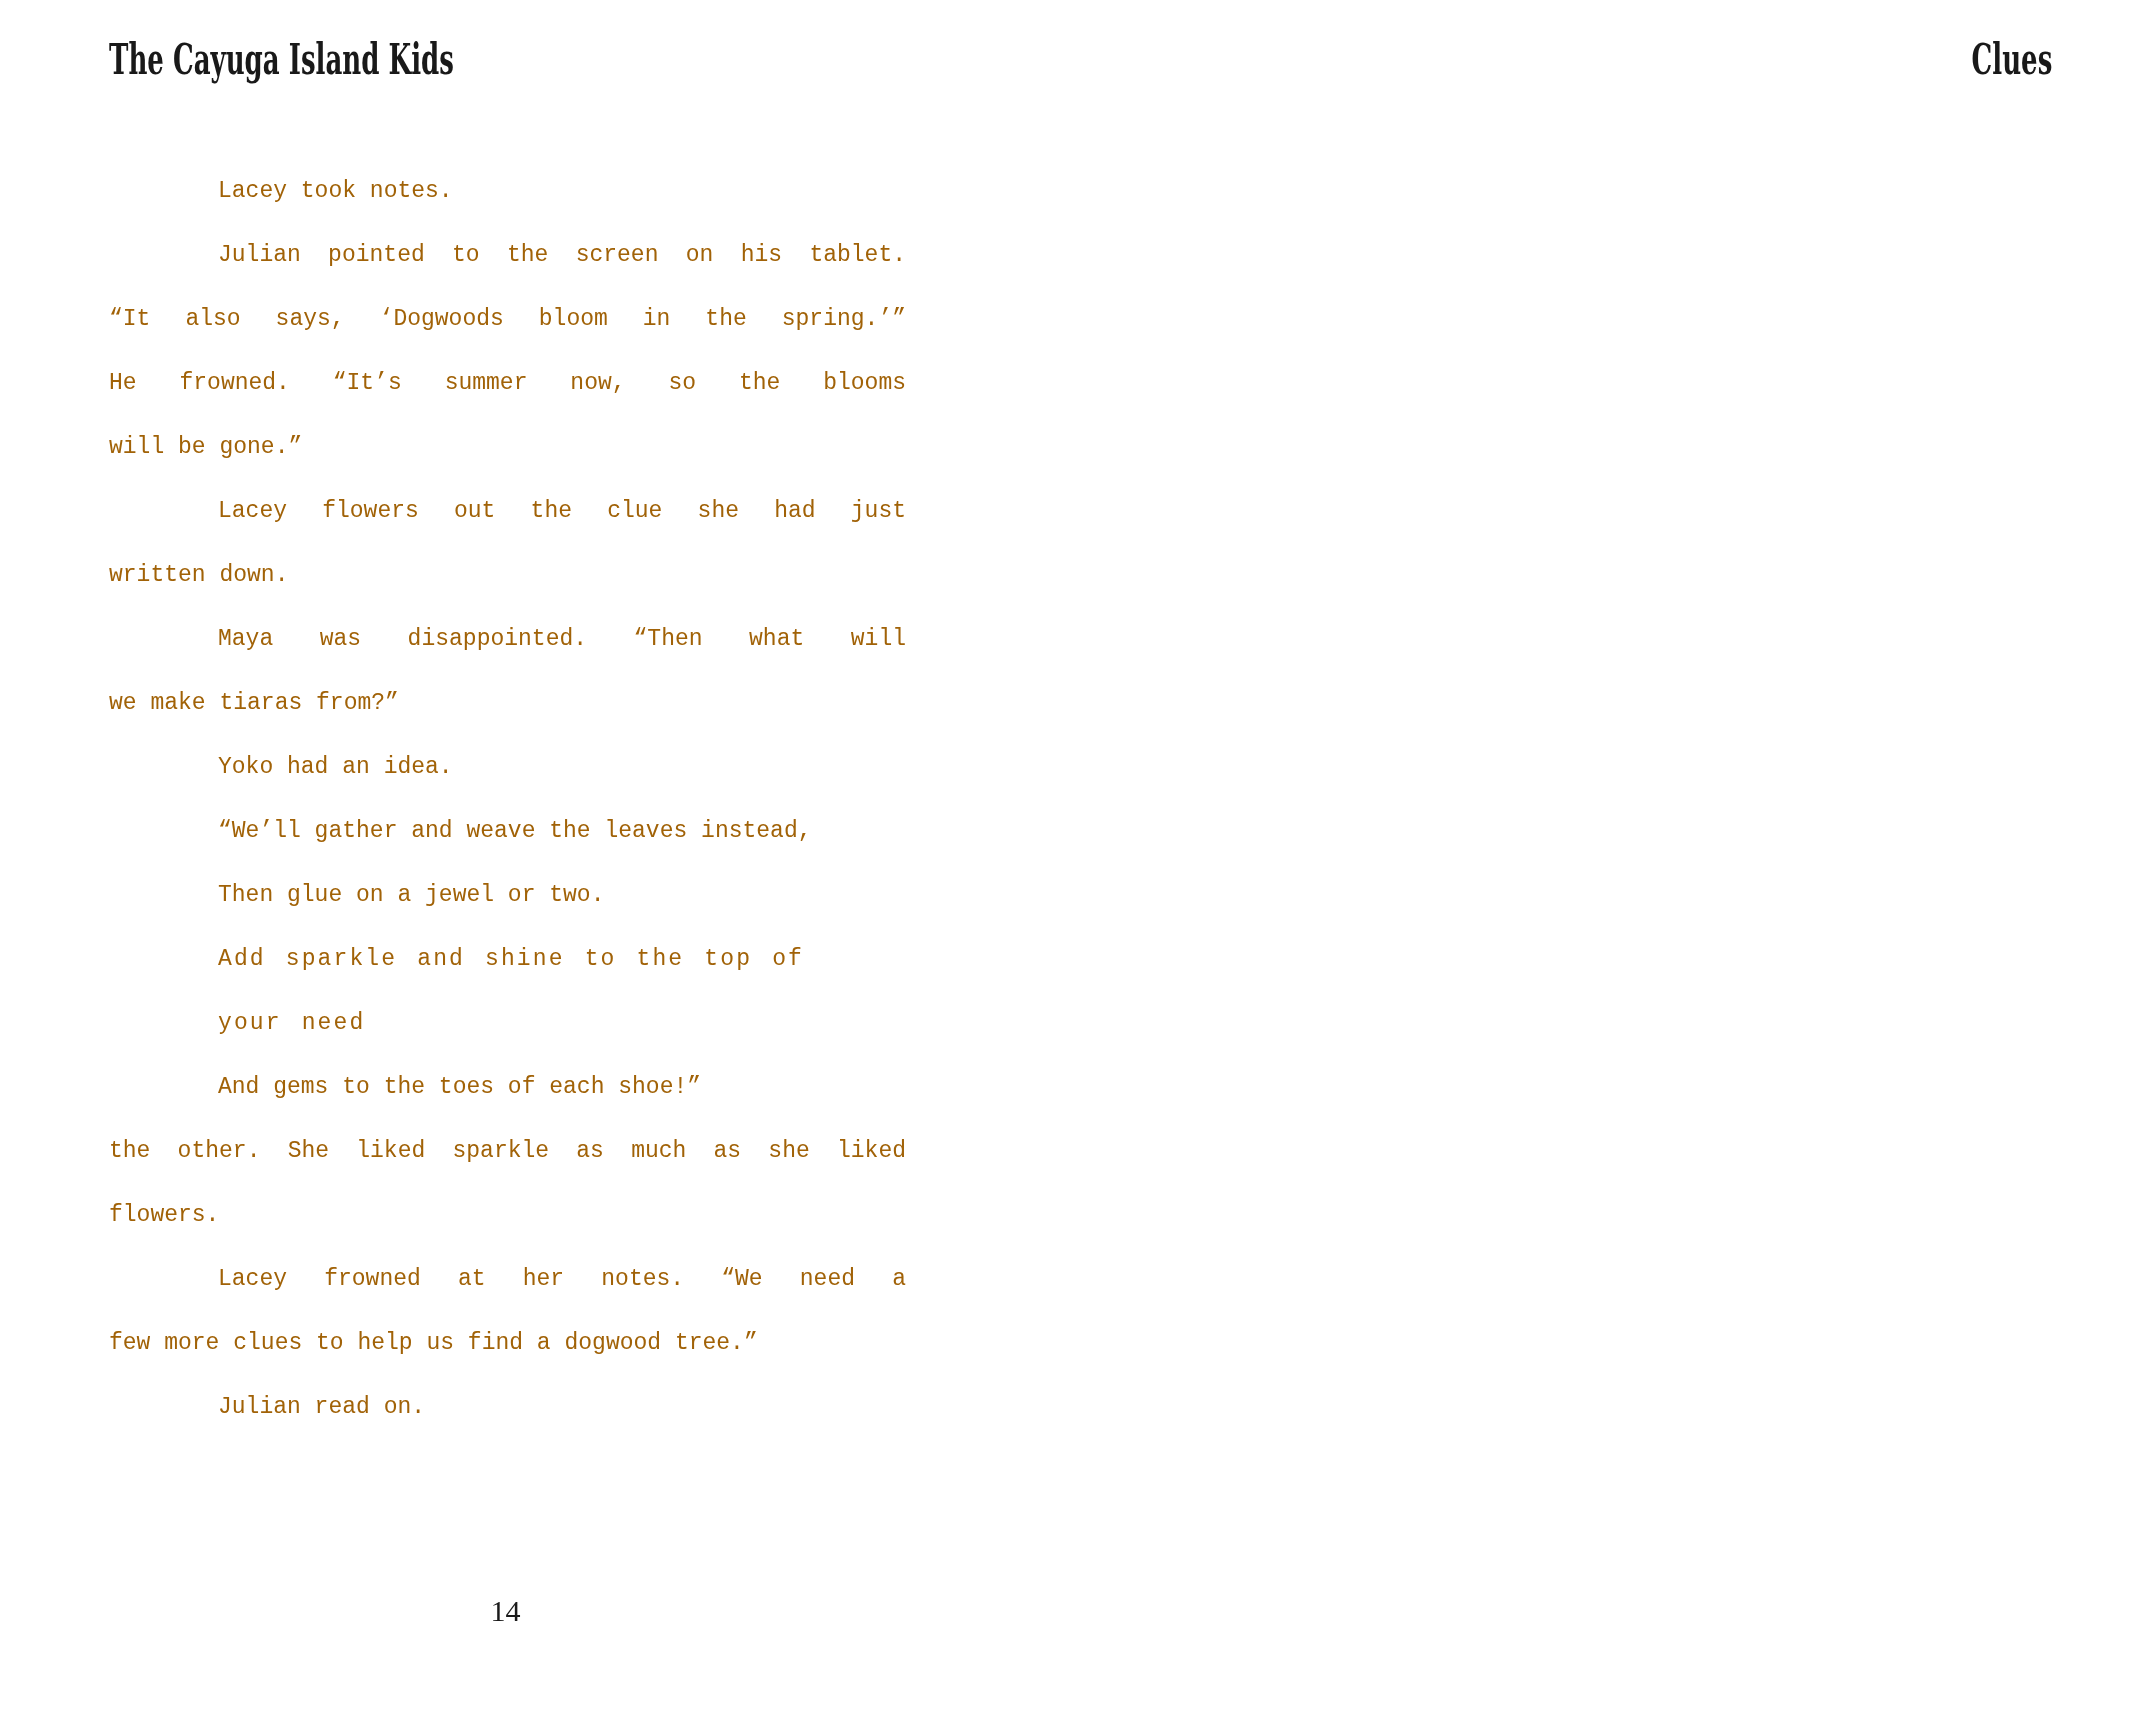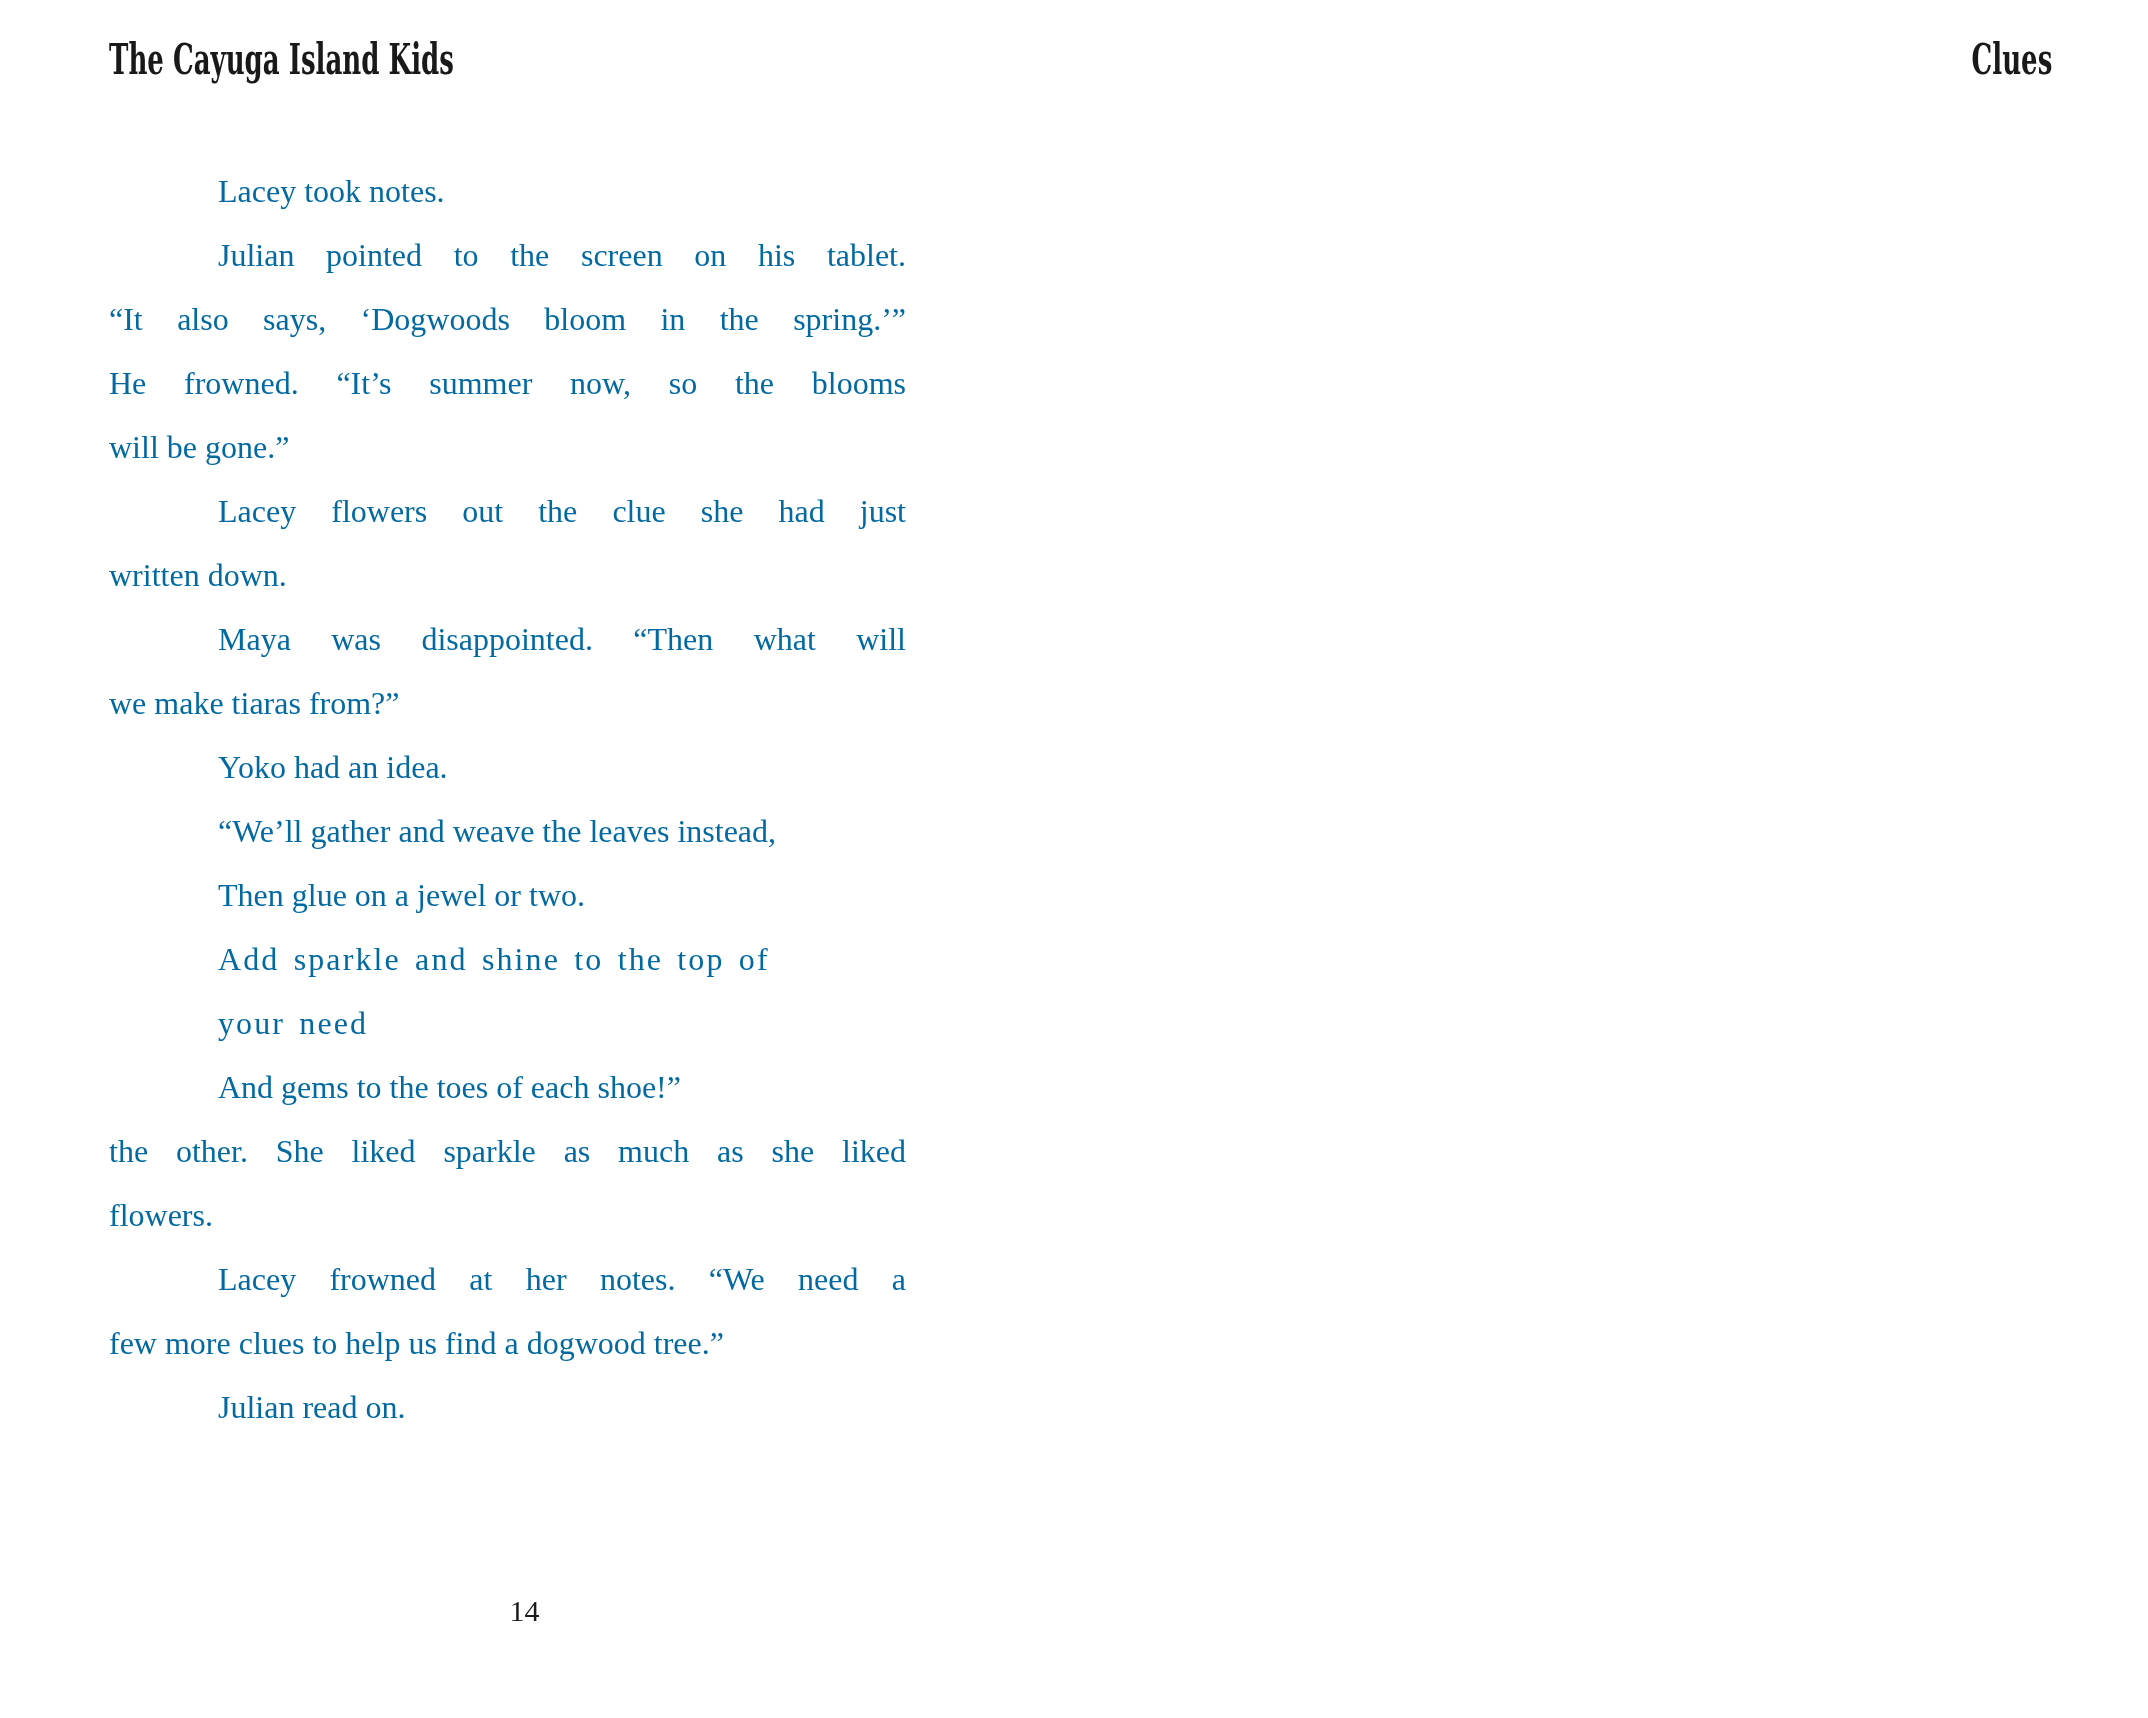--- a/index.html
+++ b/index.html
@@ -12,35 +12,35 @@
   .page.left{left:0;}
   .page.right{left:1074px;}
 
   .running-head{
     position:absolute;top:35px;font-family:"DejaVu Serif","Liberation Serif",serif;
     font-weight:bold;font-size:42px;color:#191919;white-space:nowrap;
   }
   .running-head.lh{left:109px;transform:scaleX(0.62);transform-origin:left top;}
   .running-head.rh{right:96px;transform:scaleX(0.62);transform-origin:right top;text-align:right;}
 
-  .text-col{position:absolute;font-size:32px;color:#0369a1;}
+  .text-col{position:absolute;font-size:23px;color:#a16207;font-family:Liberation Mono, monospace;}
   .col-left{left:109px;top:159px;width:797px;line-height:64px;}
 
   .line{
     display:block;height:inherit;white-space:normal;
     font-kerning:normal;hyphens:none;
   }
   .line.ind{padding-left:109px;}
   .line.j{text-align:justify;text-align-last:justify;text-justify:inter-word;}
   .line.tr{letter-spacing:2.1px;word-spacing:4.2px;}
 
   .page-number{
     position:absolute;top:1594px;font-size:30px;color:#1a1a1a;text-align:center;
   }
-  .pn-left{left:126px;width:797px;}
+  .pn-left{left:107px;width:797px;}
 </style>
 </head>
 <body>
 
 <div class="page left">
   <div class="running-head lh">The Cayuga Island Kids</div>
   <div class="text-col col-left">
       <div class="line ind">Lacey took notes.</div>
       <div class="line j ind">Julian pointed to the screen on his tablet.</div>
       <div class="line j">“It also says, ‘Dogwoods bloom in the spring.’”</div>

